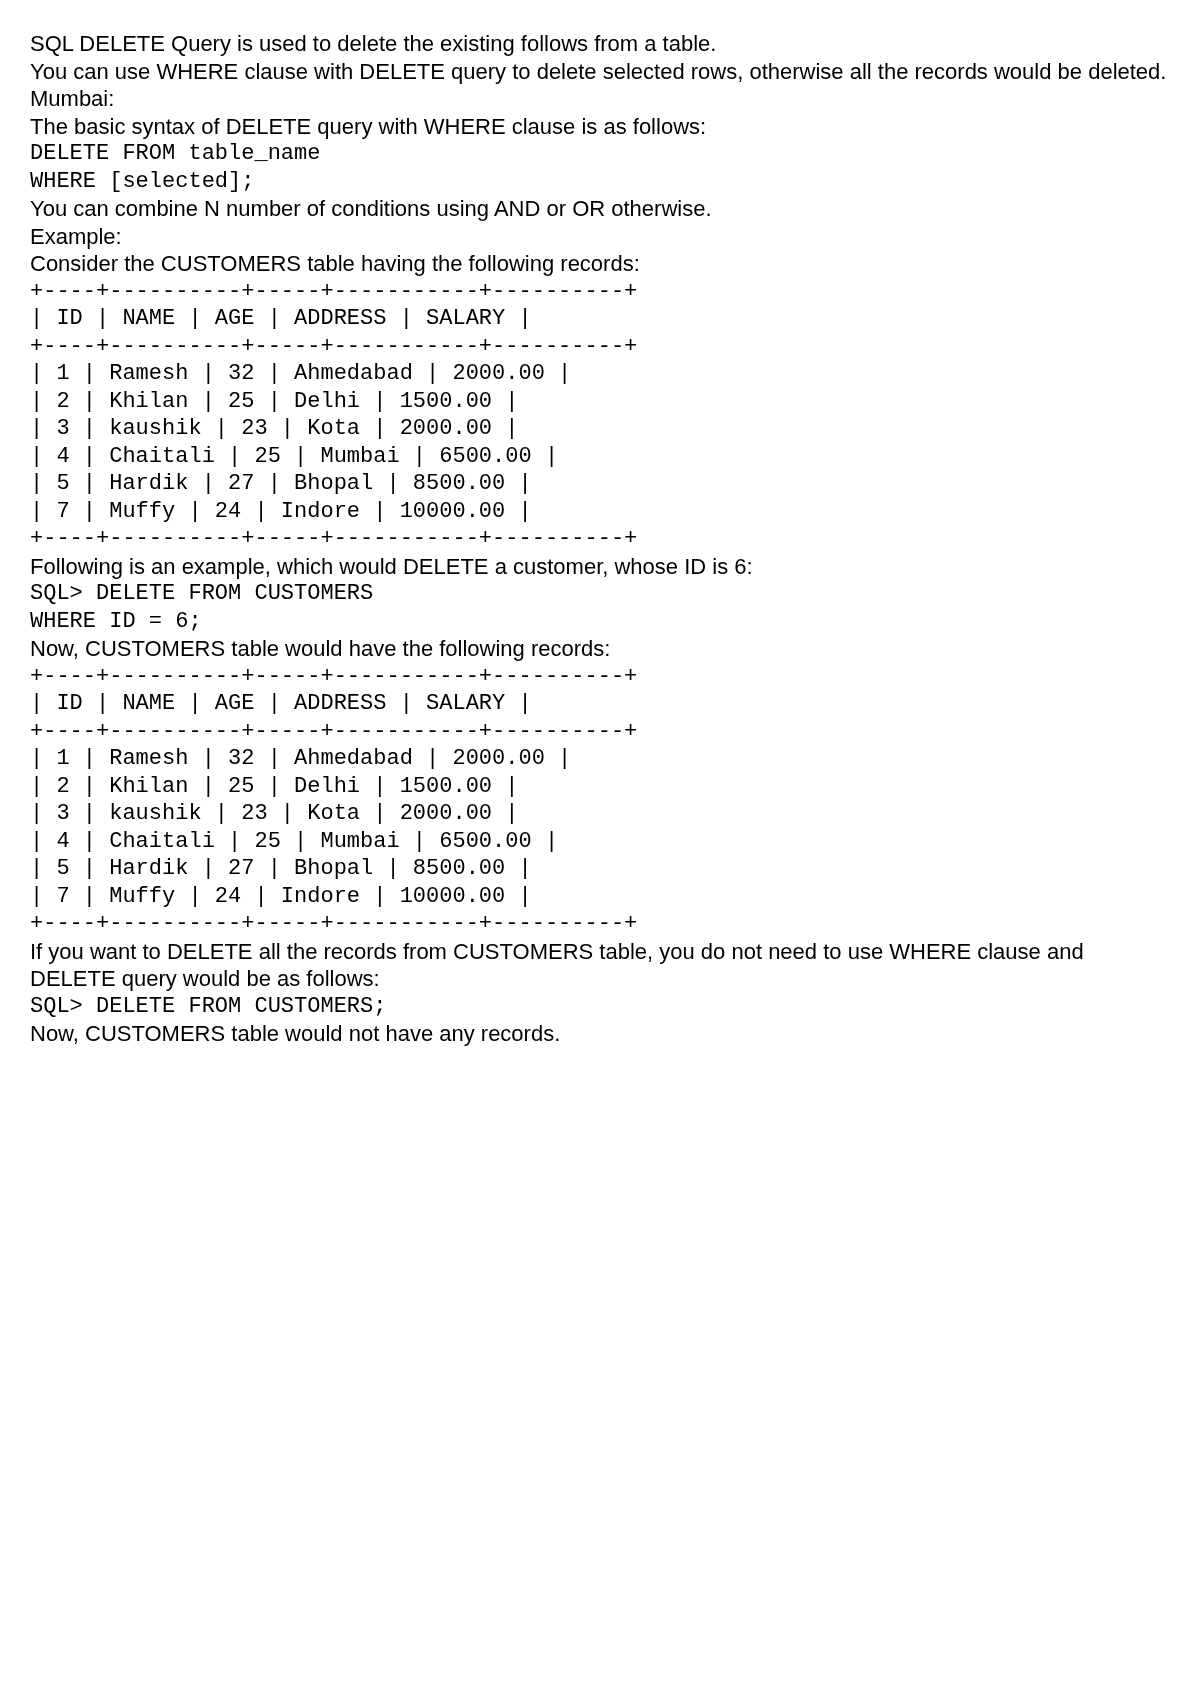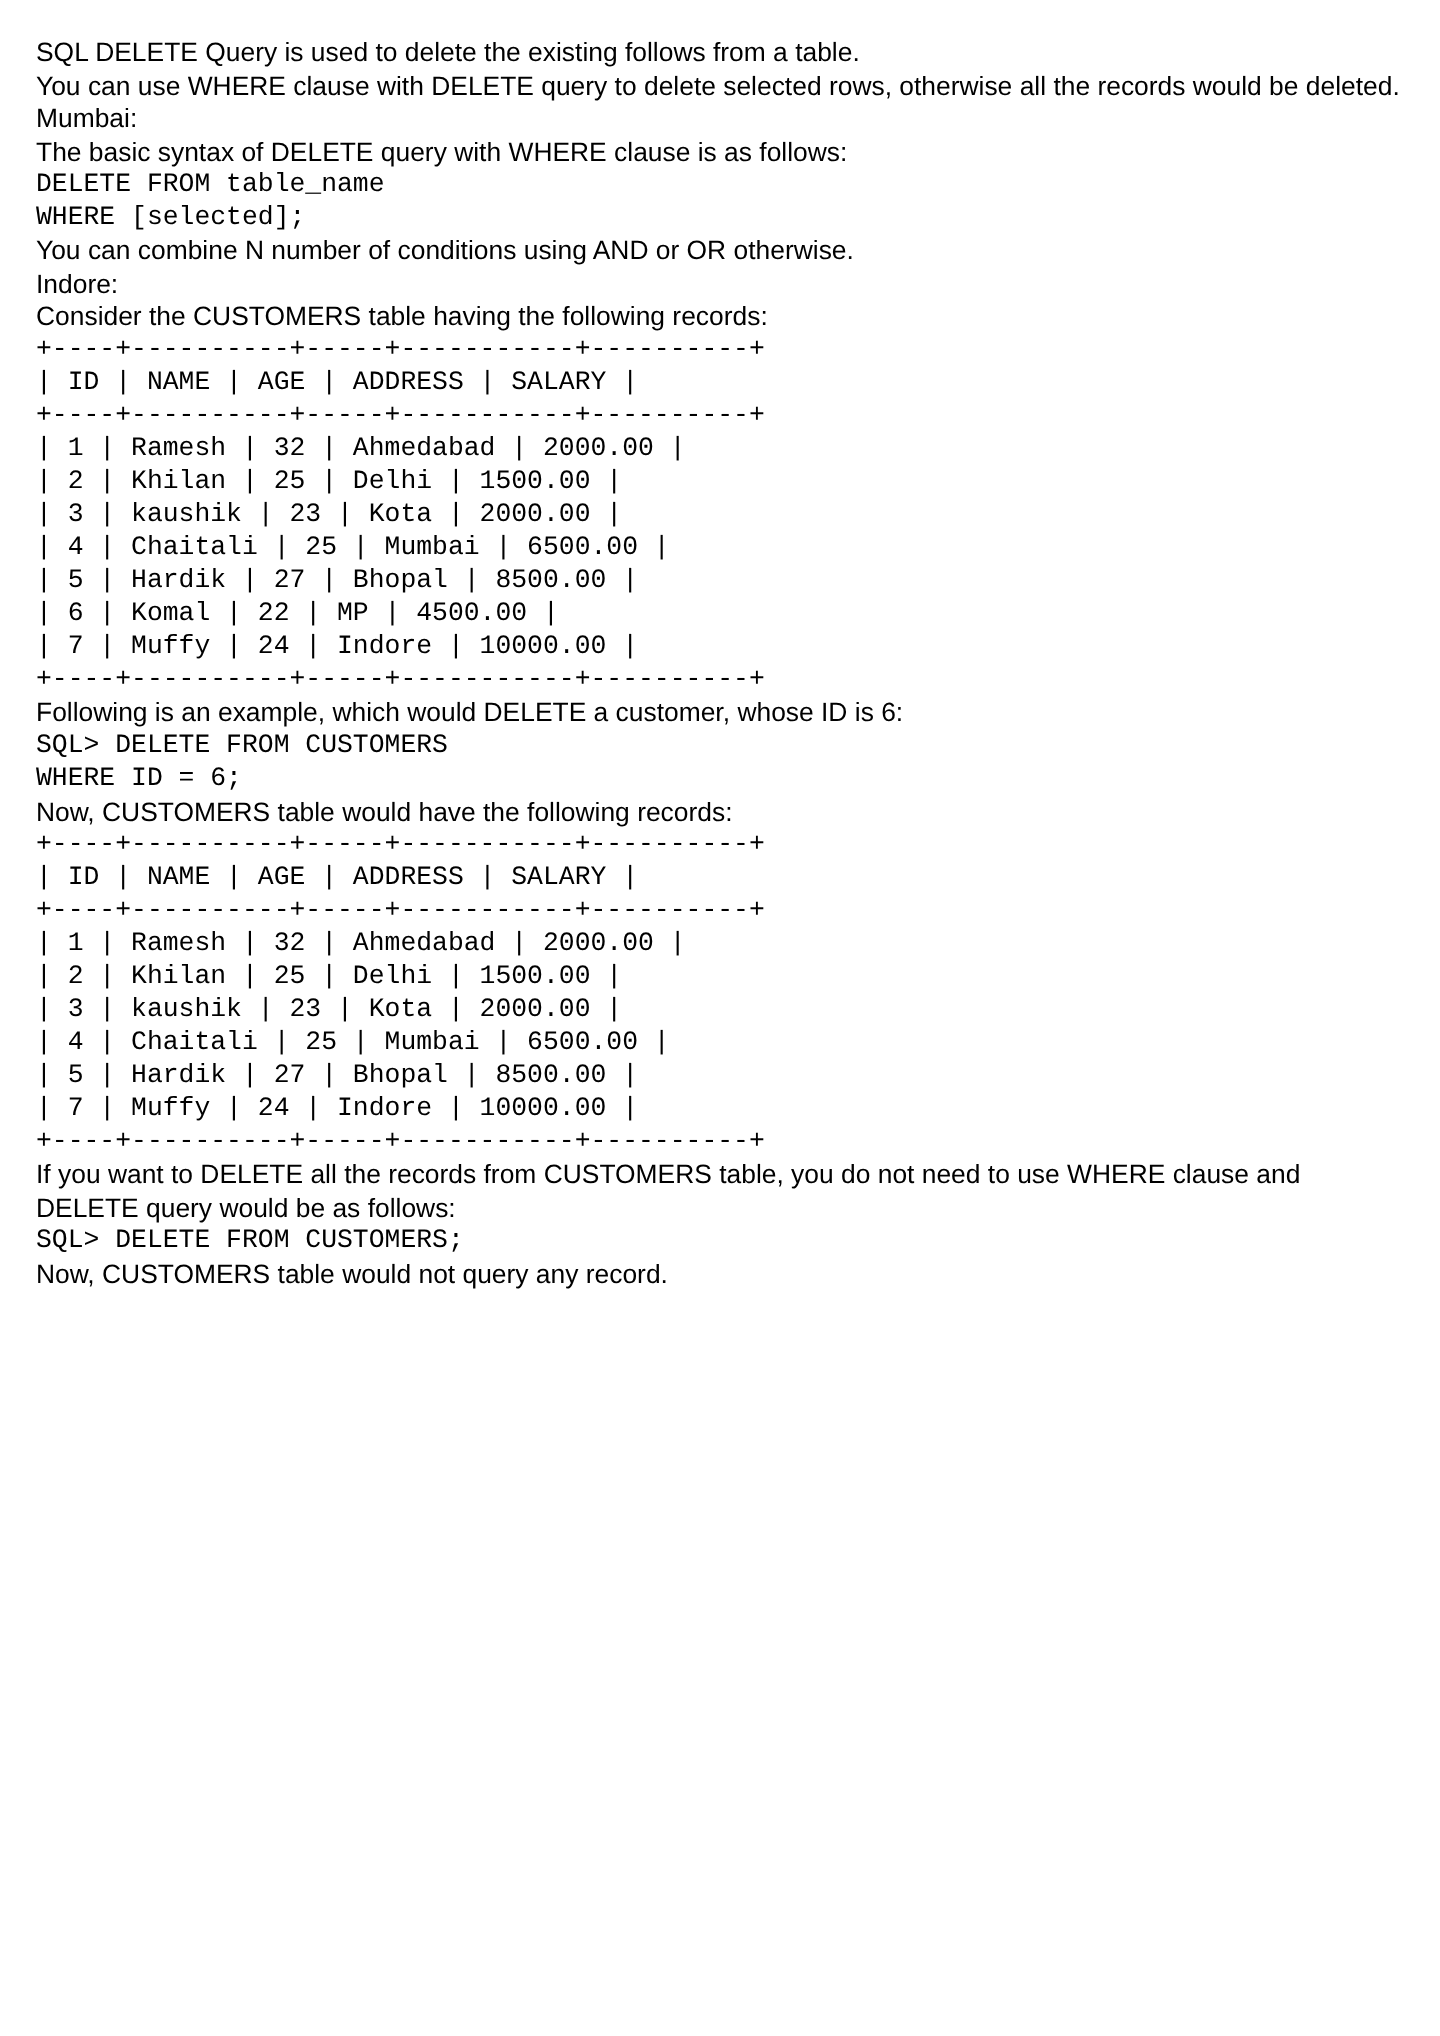--- a/index.html
+++ b/index.html
@@ -32,33 +32,32 @@
 
 <div class="line">
   <span>SQL </span><span class="strong">DELETE</span><span> Query is used to delete the existing follows from a table.</span>
 </div>
 <div class="line">You can use WHERE clause with DELETE query to delete selected rows, otherwise all the records would be deleted.</div>
 <div class="line">Mumbai:</div>
 <div class="line">The basic syntax of DELETE query with WHERE clause is as follows:</div>
 <div class="line mono-bold">DELETE FROM table_name</div>
 <div class="line mono-bold">WHERE [selected];</div>
 <div class="line">You can combine N number of conditions using AND or OR otherwise.</div>
-<div class="line">Indore:</div>
+<div class="line">Example:</div>
 <div class="line">Consider the CUSTOMERS table having the following records:</div>
 
 <div class="line mono">+----+----------+-----+-----------+----------+</div>
 <div class="line mono">| ID | NAME | AGE | ADDRESS | SALARY |</div>
 <div class="line mono">+----+----------+-----+-----------+----------+</div>
 <div id="table1-rows">
     <div class="line mono">| 1 | Ramesh | 32 | Ahmedabad | 2000.00 |</div>
     <div class="line mono">| 2 | Khilan | 25 | Delhi | 1500.00 |</div>
     <div class="line mono">| 3 | kaushik | 23 | Kota | 2000.00 |</div>
     <div class="line mono">| 4 | Chaitali | 25 | Mumbai | 6500.00 |</div>
     <div class="line mono">| 5 | Hardik | 27 | Bhopal | 8500.00 |</div>
-    <div class="line mono">| 6 | Komal | 22 | MP | 4500.00 |</div>
     <div class="line mono">| 7 | Muffy | 24 | Indore | 10000.00 |</div>
   </div>
 <div class="line mono">+----+----------+-----+-----------+----------+</div>
 
 <div class="line">Following is an example, which would DELETE a customer, whose ID is 6:</div>
 <div class="line mono-bold">SQL&gt; DELETE FROM CUSTOMERS</div>
 <div class="line mono-bold">WHERE ID = 6;</div>
 <div class="line">Now, CUSTOMERS table would have the following records:</div>
 
 <div class="line mono">+----+----------+-----+-----------+----------+</div>
@@ -69,13 +68,13 @@
     <div class="line mono">| 2 | Khilan | 25 | Delhi | 1500.00 |</div>
     <div class="line mono">| 3 | kaushik | 23 | Kota | 2000.00 |</div>
     <div class="line mono">| 4 | Chaitali | 25 | Mumbai | 6500.00 |</div>
     <div class="line mono">| 5 | Hardik | 27 | Bhopal | 8500.00 |</div>
     <div class="line mono">| 7 | Muffy | 24 | Indore | 10000.00 |</div>
   </div>
 <div class="line mono">+----+----------+-----+-----------+----------+</div>
 
 <div class="line">If you want to DELETE all the records from CUSTOMERS table, you do not need to use WHERE clause and DELETE query would be as follows:</div>
 <div class="line mono-bold">SQL&gt; DELETE FROM CUSTOMERS;</div>
-<div class="line">Now, CUSTOMERS table would not query any record.</div>
+<div class="line">Now, CUSTOMERS table would not have any records.</div>
 
 </body></html>

